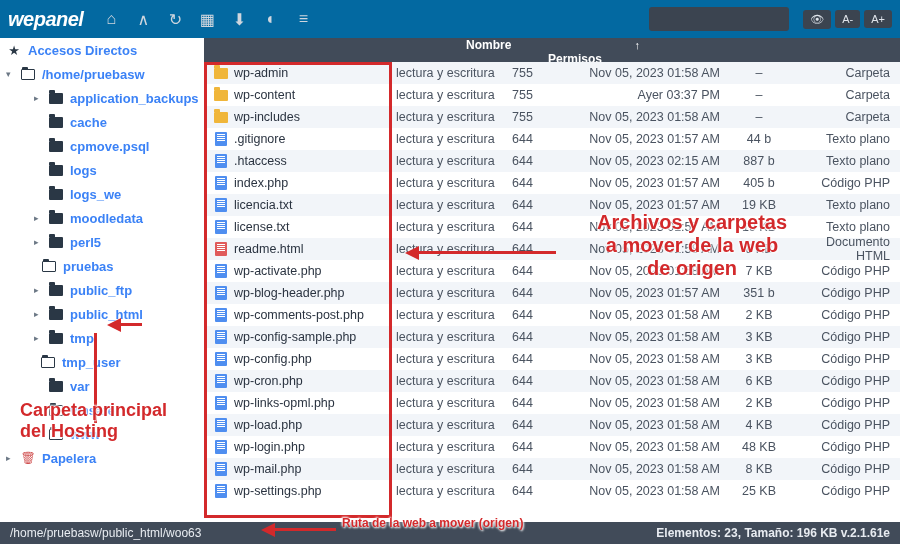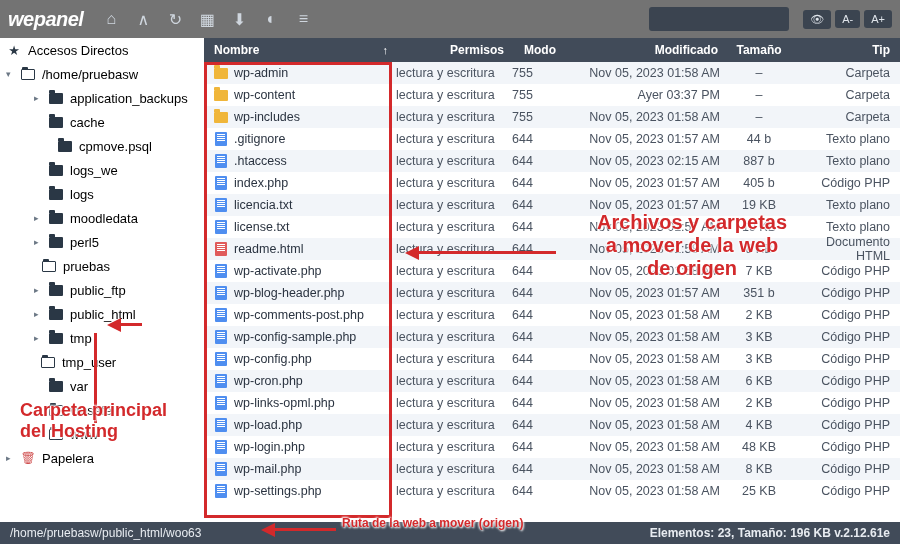--- a/index.html
+++ b/index.html
@@ -1,35 +1,35 @@
 <!DOCTYPE html>
 <html><head>
 <meta charset="utf-8">
 <style>
 * { margin:0; padding:0; box-sizing:border-box; font-family:"Segoe UI",Arial,sans-serif; }
 body { width:900px; height:544px; background:#fff; overflow:hidden; position:relative; }
-.topbar { height:38px; background:#737373; display:flex; align-items:center; padding:0 8px; color:#d8dde4; }
+.topbar { height:38px; background:#0369a1; display:flex; align-items:center; padding:0 8px; color:#d8dde4; }
 .brand { font-weight:700; font-size:20px; font-style:italic; color:#fff; margin-right:12px; letter-spacing:-.5px;}
 .tb-icon { width:28px; height:28px; display:flex; align-items:center; justify-content:center; cursor:pointer; font-size:16px; color:#cfd6de; margin:0 2px;}
 .spacer { flex:1; }
 .search { width:140px; height:24px; background:#3b4450; border:none; border-radius:3px; padding:0 8px; color:#fff; font-size:12px; margin-right:10px;}
 .tb-pill { background:#3b4450; color:#dfe4ea; padding:3px 7px; border-radius:3px; font-size:11px; margin-left:4px; cursor:pointer;}
 .main { display:flex; height:calc(100% - 38px - 22px); }
 .sidebar { width:204px; background:#fff; overflow-y:auto; font-size:13px; color:#2a3340; border-right:0;}
 .sb-row { display:flex; align-items:center; height:24px; padding-left:6px; cursor:pointer; white-space:nowrap;}
 .sb-caret { width:12px; display:inline-block; font-size:9px; color:#6b7785; margin-right:2px;}
 .sb-icon { width:16px; display:inline-flex; align-items:center; justify-content:center; margin-right:6px;}
-.sb-label { font-weight:400; color:#000000; }
+.sb-label { font-weight:700; color:#3b82f6; }
 .fi-folder { width:14px; height:11px; background:#2a3745; border-radius:1px; position:relative; }
 .fi-folder::before { content:""; position:absolute; top:-3px; left:0; width:6px; height:3px; background:#2a3745; border-radius:1px 1px 0 0; }
 .fi-folder.open { background:#fff; border:1.5px solid #2a3745; }
 .fi-star { color:#2a3745; font-size:13px; }
 .fi-trash { color:#d05050; font-size:12px;}
 .content { flex:1; display:flex; flex-direction:column; }
-.colhead { height:24px; background:#414b59; color:#fff; display:flex; align-items:center; font-size:12px; font-weight:600;}
+.colhead { height:24px; background:#414b59; color:#fff; display:flex; align-items:center; font-size:12px; font-weight:600;flex-direction:column;}
 .ch { padding:0 8px; }
 .ch-name { width:192px; padding-left:10px; display:flex; align-items:center; }
 .sort { margin-left:auto; font-size:11px; }
 .ch-perm { width:116px; text-align:right; }
 .ch-modo { width:56px; text-align:center;}
 .ch-mod { width:158px; text-align:right;}
 .ch-size { width:66px; text-align:center;}
 .ch-type { flex:1; text-align:right; padding-right:10px;}
 .rows { overflow-y:auto; flex:1; }
 .row { height:22px; display:flex; align-items:center; font-size:12.5px; color:#2a3340; padding-left:6px; cursor:pointer;}
@@ -99,40 +99,40 @@
           </span>
     <span class="sb-label">application_backups</span>
         </div>
         <div class="sb-row" style="padding-left: 34px;">
           <span class="sb-caret"></span>
     <span class="sb-icon">
             <span class="fi-folder "></span>
           </span>
     <span class="sb-label">cache</span>
         </div>
-        <div class="sb-row" style="padding-left: 43px;">
+        <div class="sb-row" style="padding-left: 34px;">
           <span class="sb-caret"></span>
     <span class="sb-icon">
             <span class="fi-folder "></span>
           </span>
     <span class="sb-label">cpmove.psql</span>
         </div>
         <div class="sb-row" style="padding-left: 34px;">
           <span class="sb-caret"></span>
     <span class="sb-icon">
             <span class="fi-folder "></span>
           </span>
+    <span class="sb-label">logs</span>
+        </div>
+        <div class="sb-row" style="padding-left: 34px;">
+          <span class="sb-caret"></span>
+    <span class="sb-icon">
+            <span class="fi-folder "></span>
+          </span>
     <span class="sb-label">logs_we</span>
-        </div>
-        <div class="sb-row" style="padding-left: 34px;">
-          <span class="sb-caret"></span>
-    <span class="sb-icon">
-            <span class="fi-folder "></span>
-          </span>
-    <span class="sb-label">logs</span>
         </div>
         <div class="sb-row" style="padding-left: 34px;">
           <span class="sb-caret">▸</span>
     <span class="sb-icon">
             <span class="fi-folder "></span>
           </span>
     <span class="sb-label">moodledata</span>
         </div>
         <div class="sb-row" style="padding-left: 34px;">
           <span class="sb-caret">▸</span>
@@ -477,21 +477,21 @@
     <div class="r-mod">Nov 05, 2023 01:58 AM</div>
     <div class="r-size">25 KB</div>
     <div class="r-type">Código PHP</div>
         </div>
       </div>
   </div>
 </div>
 
 <div class="statusbar">
   <span class="path">/home/pruebasw/public_html/woo63</span>
-  <span class="info">Elementos: 23, Tamaño: 196 KB v.2.12.61e</span>
+  <span class="info">Elementos: 23, Tamaño: 196 KB v.2.1.61e</span>
 </div>
 
 <div class="anno-box" style="left:204px; top:62px; width:188px; height:456px;"></div>
 <div class="anno-text" style="left:562px; top:211px; width:260px; text-align:center;">Archivos y carpetas<br>a mover de la web<br>de origen</div>
 <div class="anno-arrow left" style="left:412px; top:252px; --len:144px;"></div>
 <div class="anno-arrow left" style="left:114px; top:324px; --len:28px;"></div>
 <div class="anno-path" style="left:94px; top:333px; height:90px;"></div>
 <div class="anno-text" style="left:20px; top:400px; width:180px; font-size:18px;">Carpeta principal<br>del Hosting</div>
 <div class="anno-arrow left" style="left:268px; top:529px; --len:68px;"></div>
 <div class="anno-text" style="left:342px; top:517px; font-size:12px;">Ruta de la web a mover (origen)</div>

